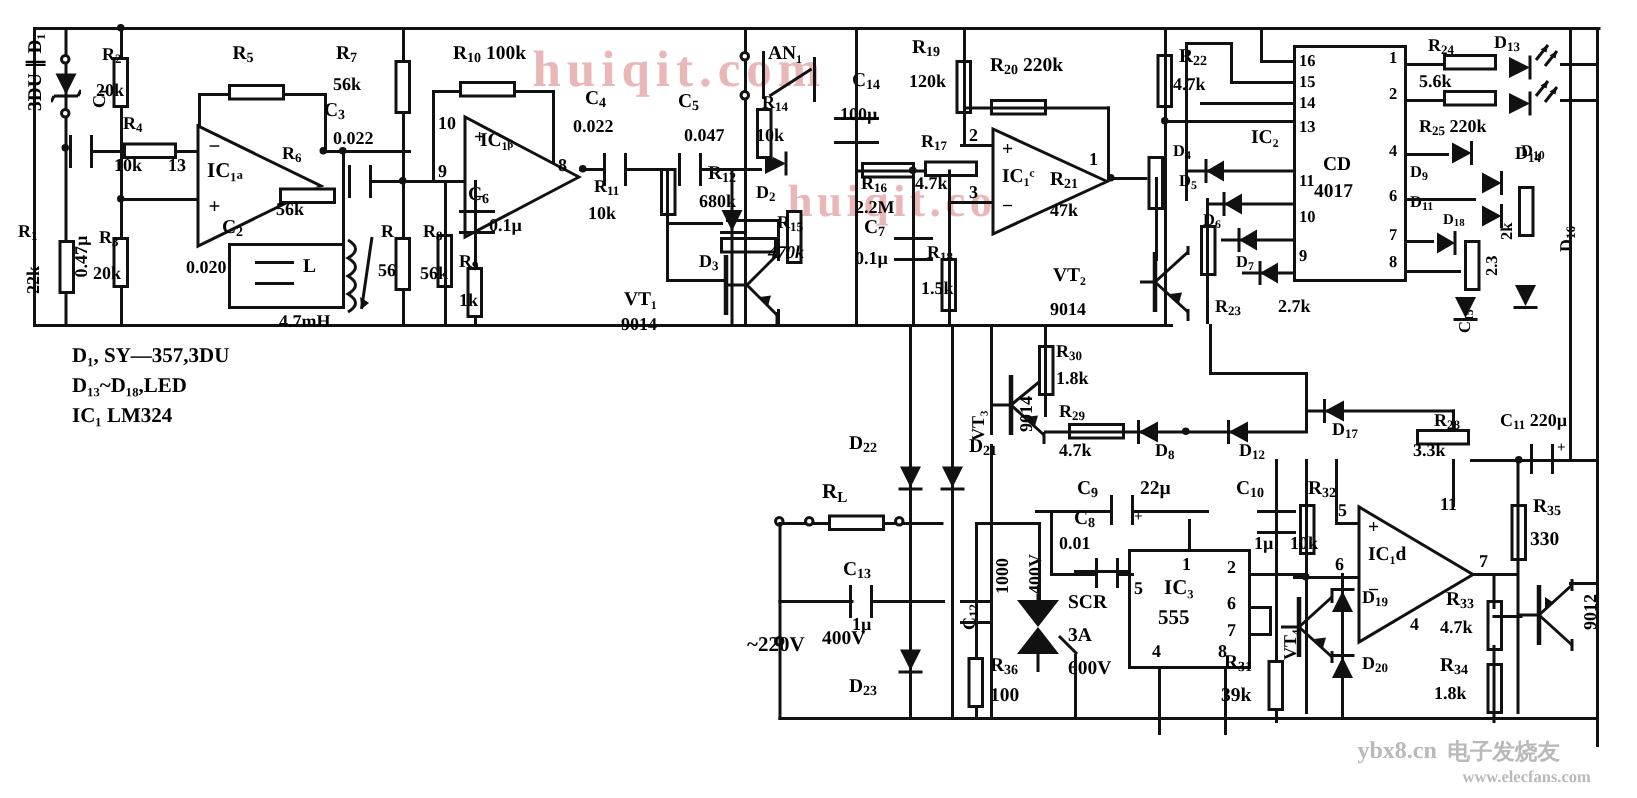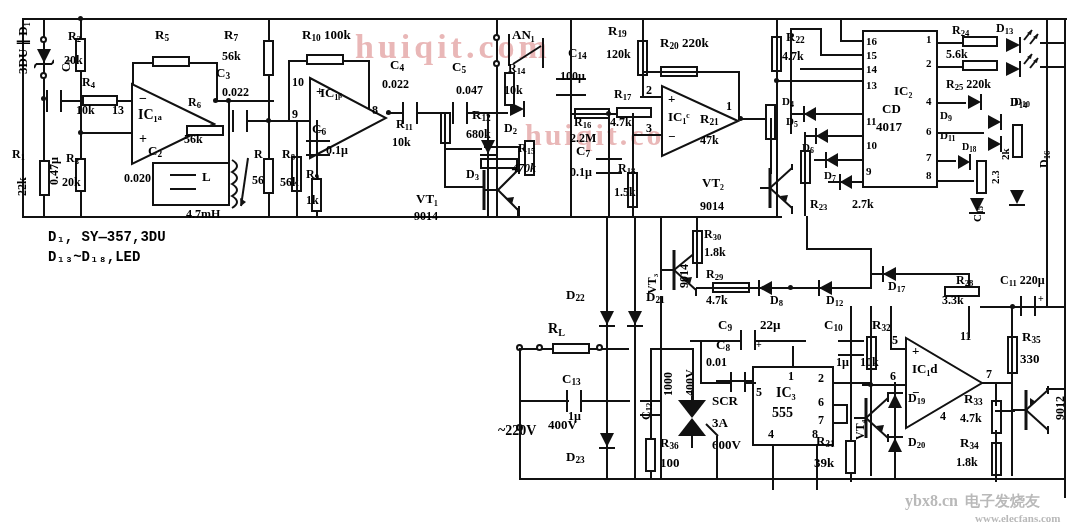--- a/index.html
+++ b/index.html
@@ -20,21 +20,21 @@
   .res-h{position:absolute;height:11px;border:2px solid #111;background:#fff;box-sizing:border-box;}
   .res-v{position:absolute;width:11px;border:2px solid #111;background:#fff;box-sizing:border-box;}
   .ic-box{position:absolute;border:2px solid #111;background:#fff;box-sizing:border-box;}
   .opamp{position:absolute;}
   .opamp svg{display:block;}
   .cap-h{position:absolute;}
   .cap-h i{position:absolute;top:0;width:2px;height:100%;background:#111;display:block;}
   .cap-v{position:absolute;}
   .cap-v i{position:absolute;left:0;height:2px;width:100%;background:#111;display:block;}
   .diode{position:absolute;}
-  .legend{position:absolute;left:48px;top:228px;font-size:14px;line-height:1.42;font-weight:bold;font-family:Liberation Mono, monospace;}
+  .legend{position:absolute;left:48px;top:228px;font-size:14px;line-height:1.42;font-weight:bold;}
   .legend div{white-space:nowrap;}
   .caption{position:absolute;left:150px;top:462px;font-size:15px;font-weight:bold;letter-spacing:1px;}
   .wm{position:absolute;color:#e9b7b7;font-weight:bold;pointer-events:none;}
   .wm2{position:absolute;color:#b9b9b9;font-weight:bold;pointer-events:none;}
   .term{position:absolute;width:7px;height:7px;border:2px solid #111;border-radius:50%;background:#fff;box-sizing:border-box;}
   .sw{position:absolute;}
 </style>
 </head>
 <body>
 
@@ -339,21 +339,21 @@
   <div class="lbl s12" style="left:700px;top:200px;">9014</div>
 
   <div class="res-v" style="left:771px;top:36px;height:36px;"></div>
   <div class="lbl s13" style="left:786px;top:30px;">R<span class="sub">22</span></div>
   <div class="lbl s12" style="left:782px;top:50px;">4.7k</div>
   <div class="wire v" style="left:776px;top:18px;height:198px;"></div>
   <div class="node" style="left:774px;top:78px;"></div>
   <div class="wire h" style="left:776px;top:80px;width:86px;"></div>
 
   <div class="ic-box" style="left:862px;top:30px;width:76px;height:158px;"></div>
-  <div class="lbl s13" style="left:894px;top:84px;">IC₂</div>
+  <div class="lbl s13" style="left:834px;top:84px;">IC₂</div>
   <div class="lbl s13" style="left:882px;top:102px;">CD</div>
   <div class="lbl s13" style="left:876px;top:120px;">4017</div>
   <div class="lbl s11" style="left:866px;top:36px;">16</div>
   <div class="lbl s11" style="left:866px;top:50px;">15</div>
   <div class="lbl s11" style="left:866px;top:64px;">14</div>
   <div class="lbl s11" style="left:866px;top:80px;">13</div>
   <div class="lbl s11" style="left:866px;top:116px;">11</div>
   <div class="lbl s11" style="left:866px;top:140px;">10</div>
   <div class="lbl s11" style="left:866px;top:166px;">9</div>
   <div class="lbl s11" style="left:926px;top:34px;">1</div>
@@ -756,16 +756,17 @@
   <div class="wire v" style="left:692px;top:348px;height:52px;"></div>
   <div class="wire h" style="left:650px;top:348px;width:44px;"></div>
 
   <div class="wire v" style="left:660px;top:296px;height:182px;"></div>
   <div class="wire h" style="left:606px;top:478px;width:460px;"></div>
   <div class="wire v" style="left:606px;top:216px;height:100px;"></div>
 
   <div class="legend">
     <div>D₁,  SY—357,3DU</div>
     <div>D₁₃~D₁₈,LED</div>
+    <div>IC₁  LM324</div>
   </div>
 
 
 </div>
 
 </body></html>

